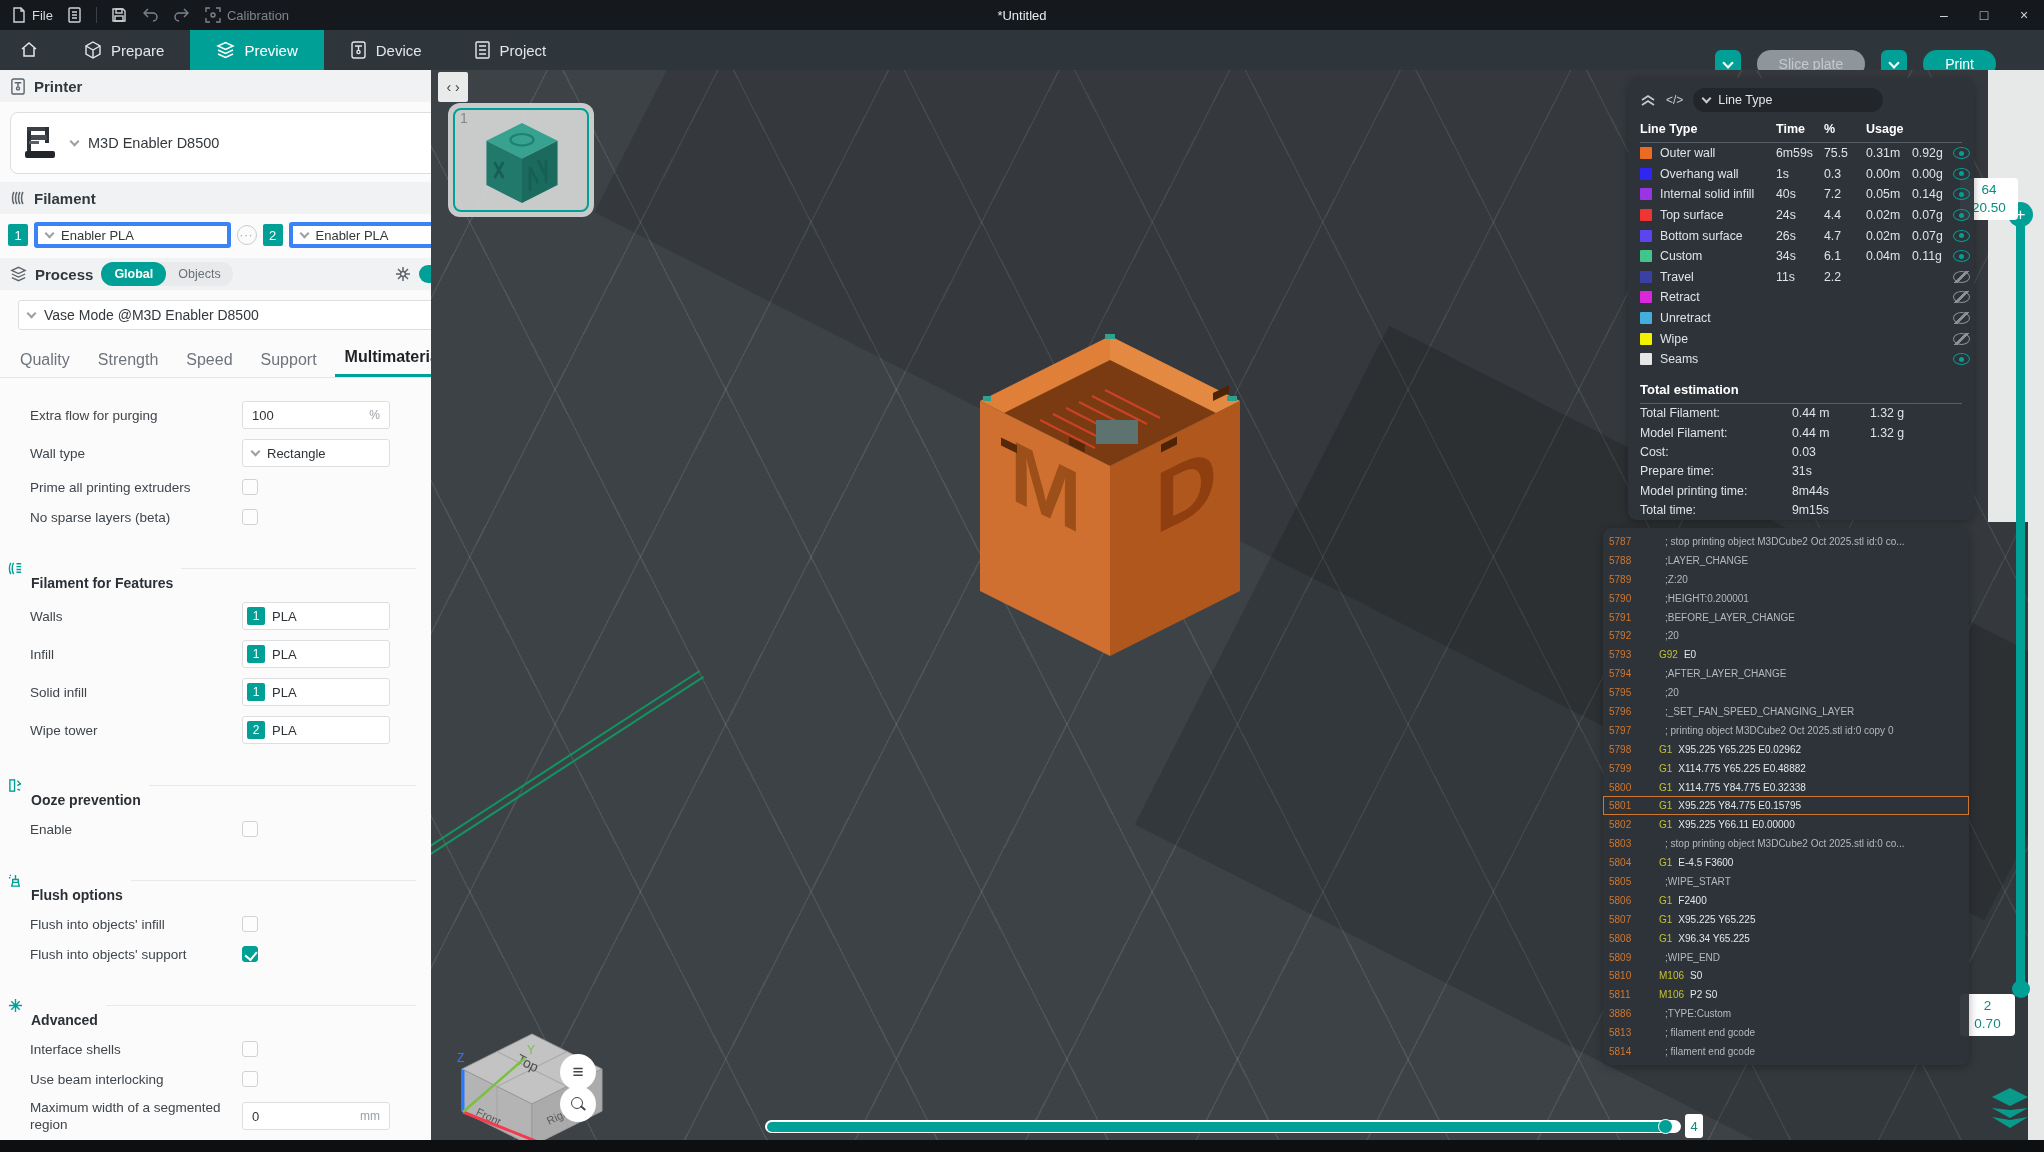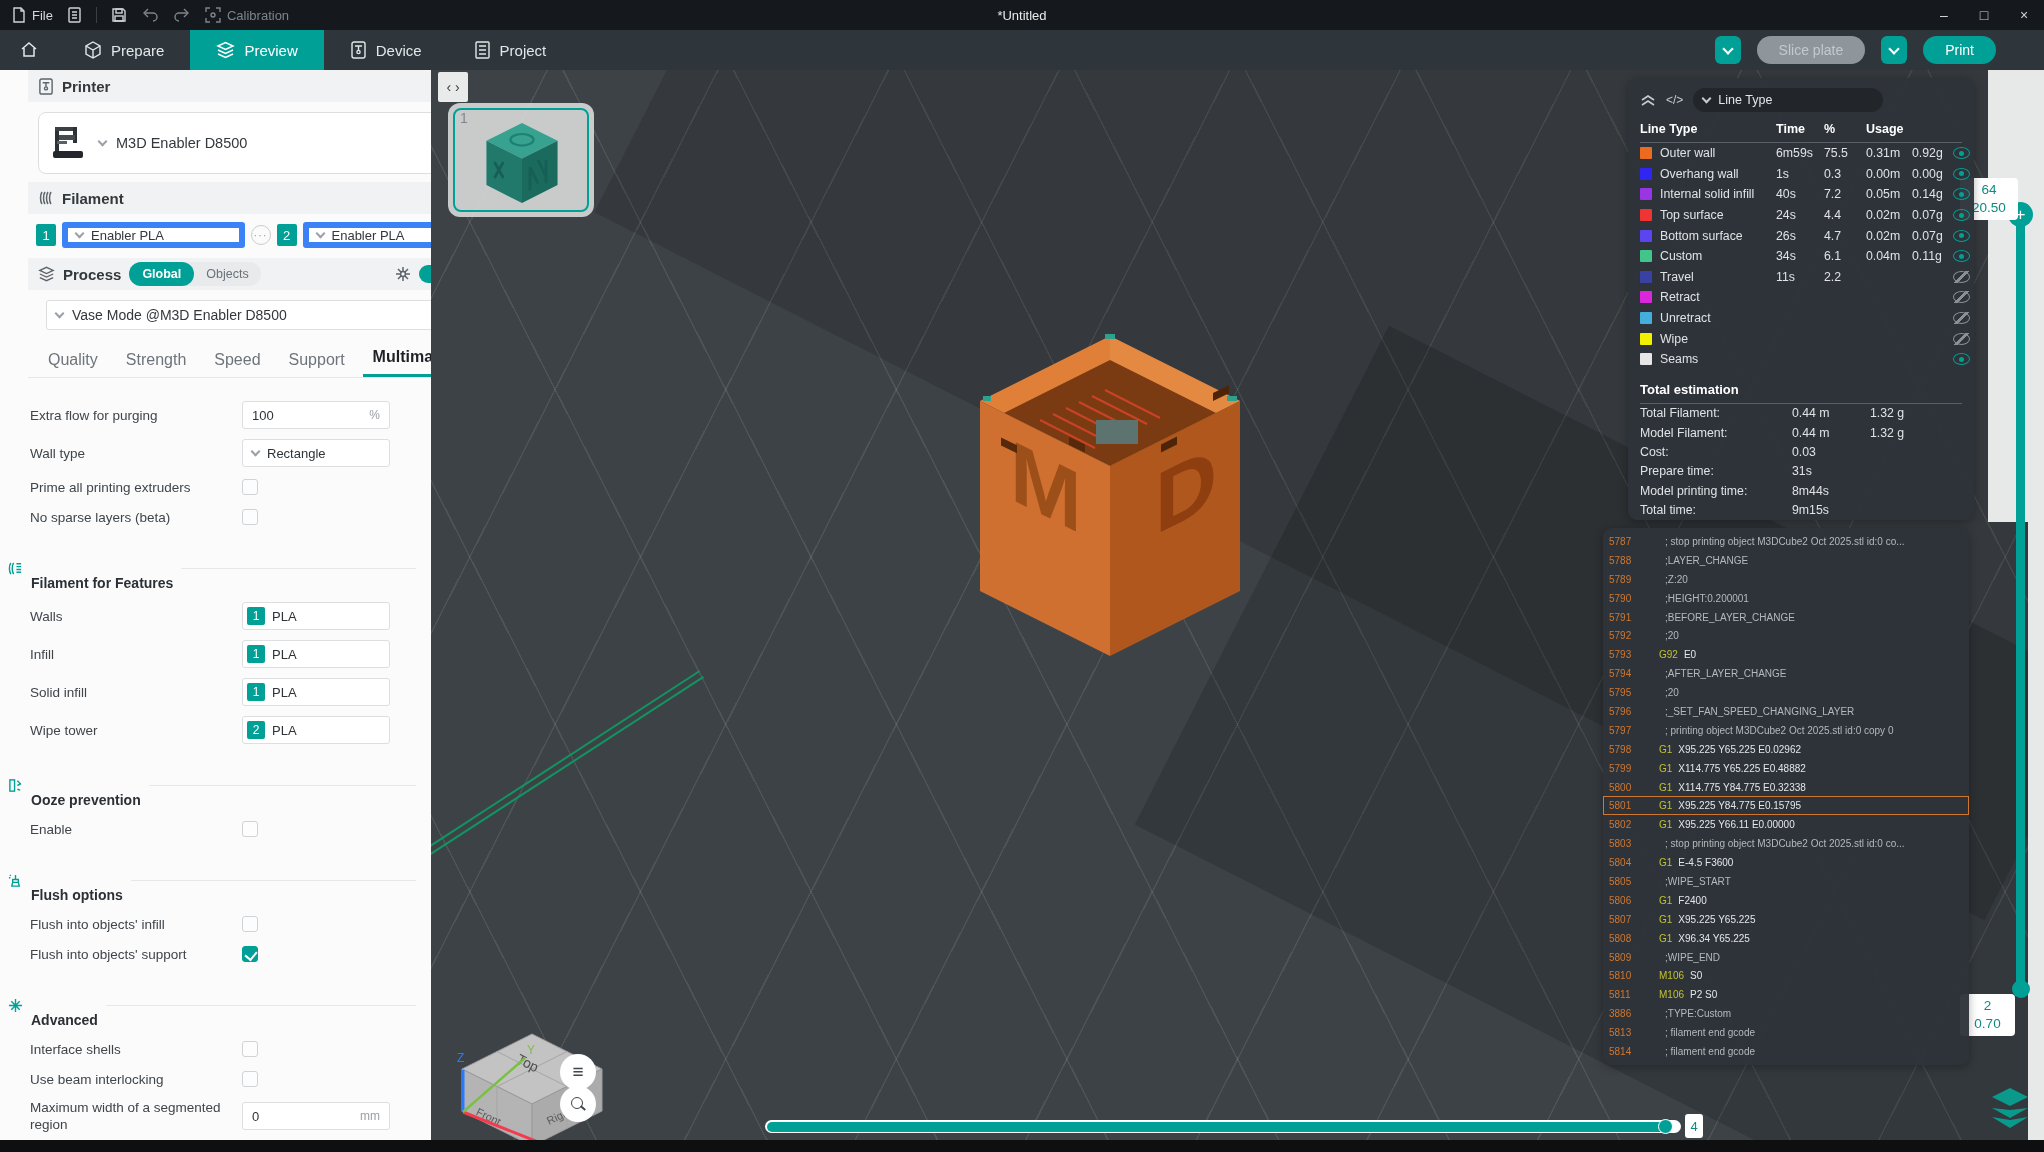--- a/index.html
+++ b/index.html
@@ -21,40 +21,40 @@
   .tb-win span{width:40px;height:30px;display:flex;align-items:center;justify-content:center;color:#cfd3d6;font-size:14px;}
   .tb-dim{color:#7d848b;}
   .ticon{stroke:#cfd4d8;fill:none;stroke-width:1.4;}
   .ticon-dim{stroke:#7d848b;fill:none;stroke-width:1.4;}
 
   
   #tabbar{position:absolute;left:0;top:30px;width:2044px;height:40px;background:#2e363c;display:flex;align-items:stretch;color:#e3e7e9;font-size:15px;}
   .top-tab{display:flex;align-items:center;gap:9px;padding:0 26px;cursor:pointer;}
   .top-tab.home{padding:0 20px;}
   .top-tab.active{background:var(--teal);color:#fff;}
-  .tabbar-right{position:absolute;right:48px;top:5px;display:flex;align-items:center;gap:16px;height:30px;}
+  .tabbar-right{position:absolute;right:48px;top:19px;display:flex;align-items:center;gap:16px;height:30px;}
   .split-chev{width:26px;height:28px;background:var(--teal);border-radius:6px;display:flex;align-items:center;justify-content:center;}
   .pill{height:28px;border-radius:14px;display:flex;align-items:center;justify-content:center;font-size:14px;padding:0 22px;}
   .pill.disabled{background:#8f969b;color:#c3c9cc;}
   .pill.primary{background:var(--teal);color:#fff;}
   .chev{width:8px;height:8px;border-left:2px solid #fff;border-bottom:2px solid #fff;transform:rotate(-45deg);margin-top:-3px;}
   .chev.gray{border-color:#9aa0a6;width:7px;height:7px;}
 
   
-  #sidebar{position:absolute;left:0;top:70px;width:520px;height:1070px;background:#fbfbfb;border-right:1px solid #d8dadc;color:var(--ink);padding-left:28px;}
+  #sidebar{position:absolute;left:0;top:70px;width:520px;height:1070px;background:#fbfbfb;border-right:1px solid #d8dadc;color:var(--ink);}
   .sec-head{height:32px;background:#f1f2f3;display:flex;align-items:center;padding:0 10px;gap:8px;}
   .sec-head .t{font-size:15px;font-weight:bold;color:#33383d;}
   .sec-head .spacer{flex:1;}
   .sicon{stroke:#5d646b;fill:none;stroke-width:1.5;}
   .sicon.teal{stroke:var(--teal);}
   .printer-card{margin:10px 10px 8px 10px;height:62px;border:1px solid #dcdee0;border-radius:8px;background:#fff;display:flex;align-items:center;gap:10px;padding:0 10px;}
   .printer-card .name{font-size:14.5px;color:#33383d;}
   .fil-row{display:flex;align-items:center;gap:6px;padding:8px 8px 10px 8px;}
   .badge{width:20px;height:22px;background:var(--teal);color:#fff;font-size:13px;display:flex;align-items:center;justify-content:center;border-radius:2px;flex:0 0 auto;}
-  .fil-sel{flex:1;height:26px;border:6px solid #3b82f6;background:#fff;border-radius:3px;display:flex;align-items:center;gap:8px;padding:0 8px;font-size:13px;color:#33383d;}
+  .fil-sel{flex:1;height:26px;border:4px solid #3b82f6;background:#fff;border-radius:3px;display:flex;align-items:center;gap:8px;padding:0 8px;font-size:13px;color:#33383d;}
   .dots{width:20px;height:20px;border:1px solid #c9cdd0;border-radius:50%;color:#9aa0a6;font-size:11px;display:flex;align-items:center;justify-content:center;letter-spacing:1px;flex:0 0 auto;}
   .seg{display:flex;background:#e8eaeb;border-radius:12px;height:24px;align-items:center;font-size:12.5px;color:#6a7178;}
   .seg .on{background:var(--teal);color:#fff;border-radius:12px;height:24px;display:flex;align-items:center;padding:0 13px;font-weight:bold;}
   .seg .off{padding:0 12px;}
   .toggle{width:36px;height:18px;border-radius:9px;background:var(--teal);position:relative;}
   .toggle::after{content:'';position:absolute;right:2px;top:2px;width:14px;height:14px;border-radius:4px;background:#fff;}
   .ab{font-size:10px;color:#5d646b;line-height:9px;text-align:left;}
   .preset-row{display:flex;align-items:center;gap:10px;padding:10px 10px 4px 18px;}
   .preset-sel{flex:1;height:30px;border:1px solid #dcdee0;border-radius:3px;background:#fff;display:flex;align-items:center;gap:9px;padding:0 9px;font-size:14px;color:#33383d;}
   .subtabs{display:flex;align-items:flex-end;gap:8px;padding:10px 0 0 10px;font-size:16px;color:#6d747b;border-bottom:1px solid #e4e6e8;}

